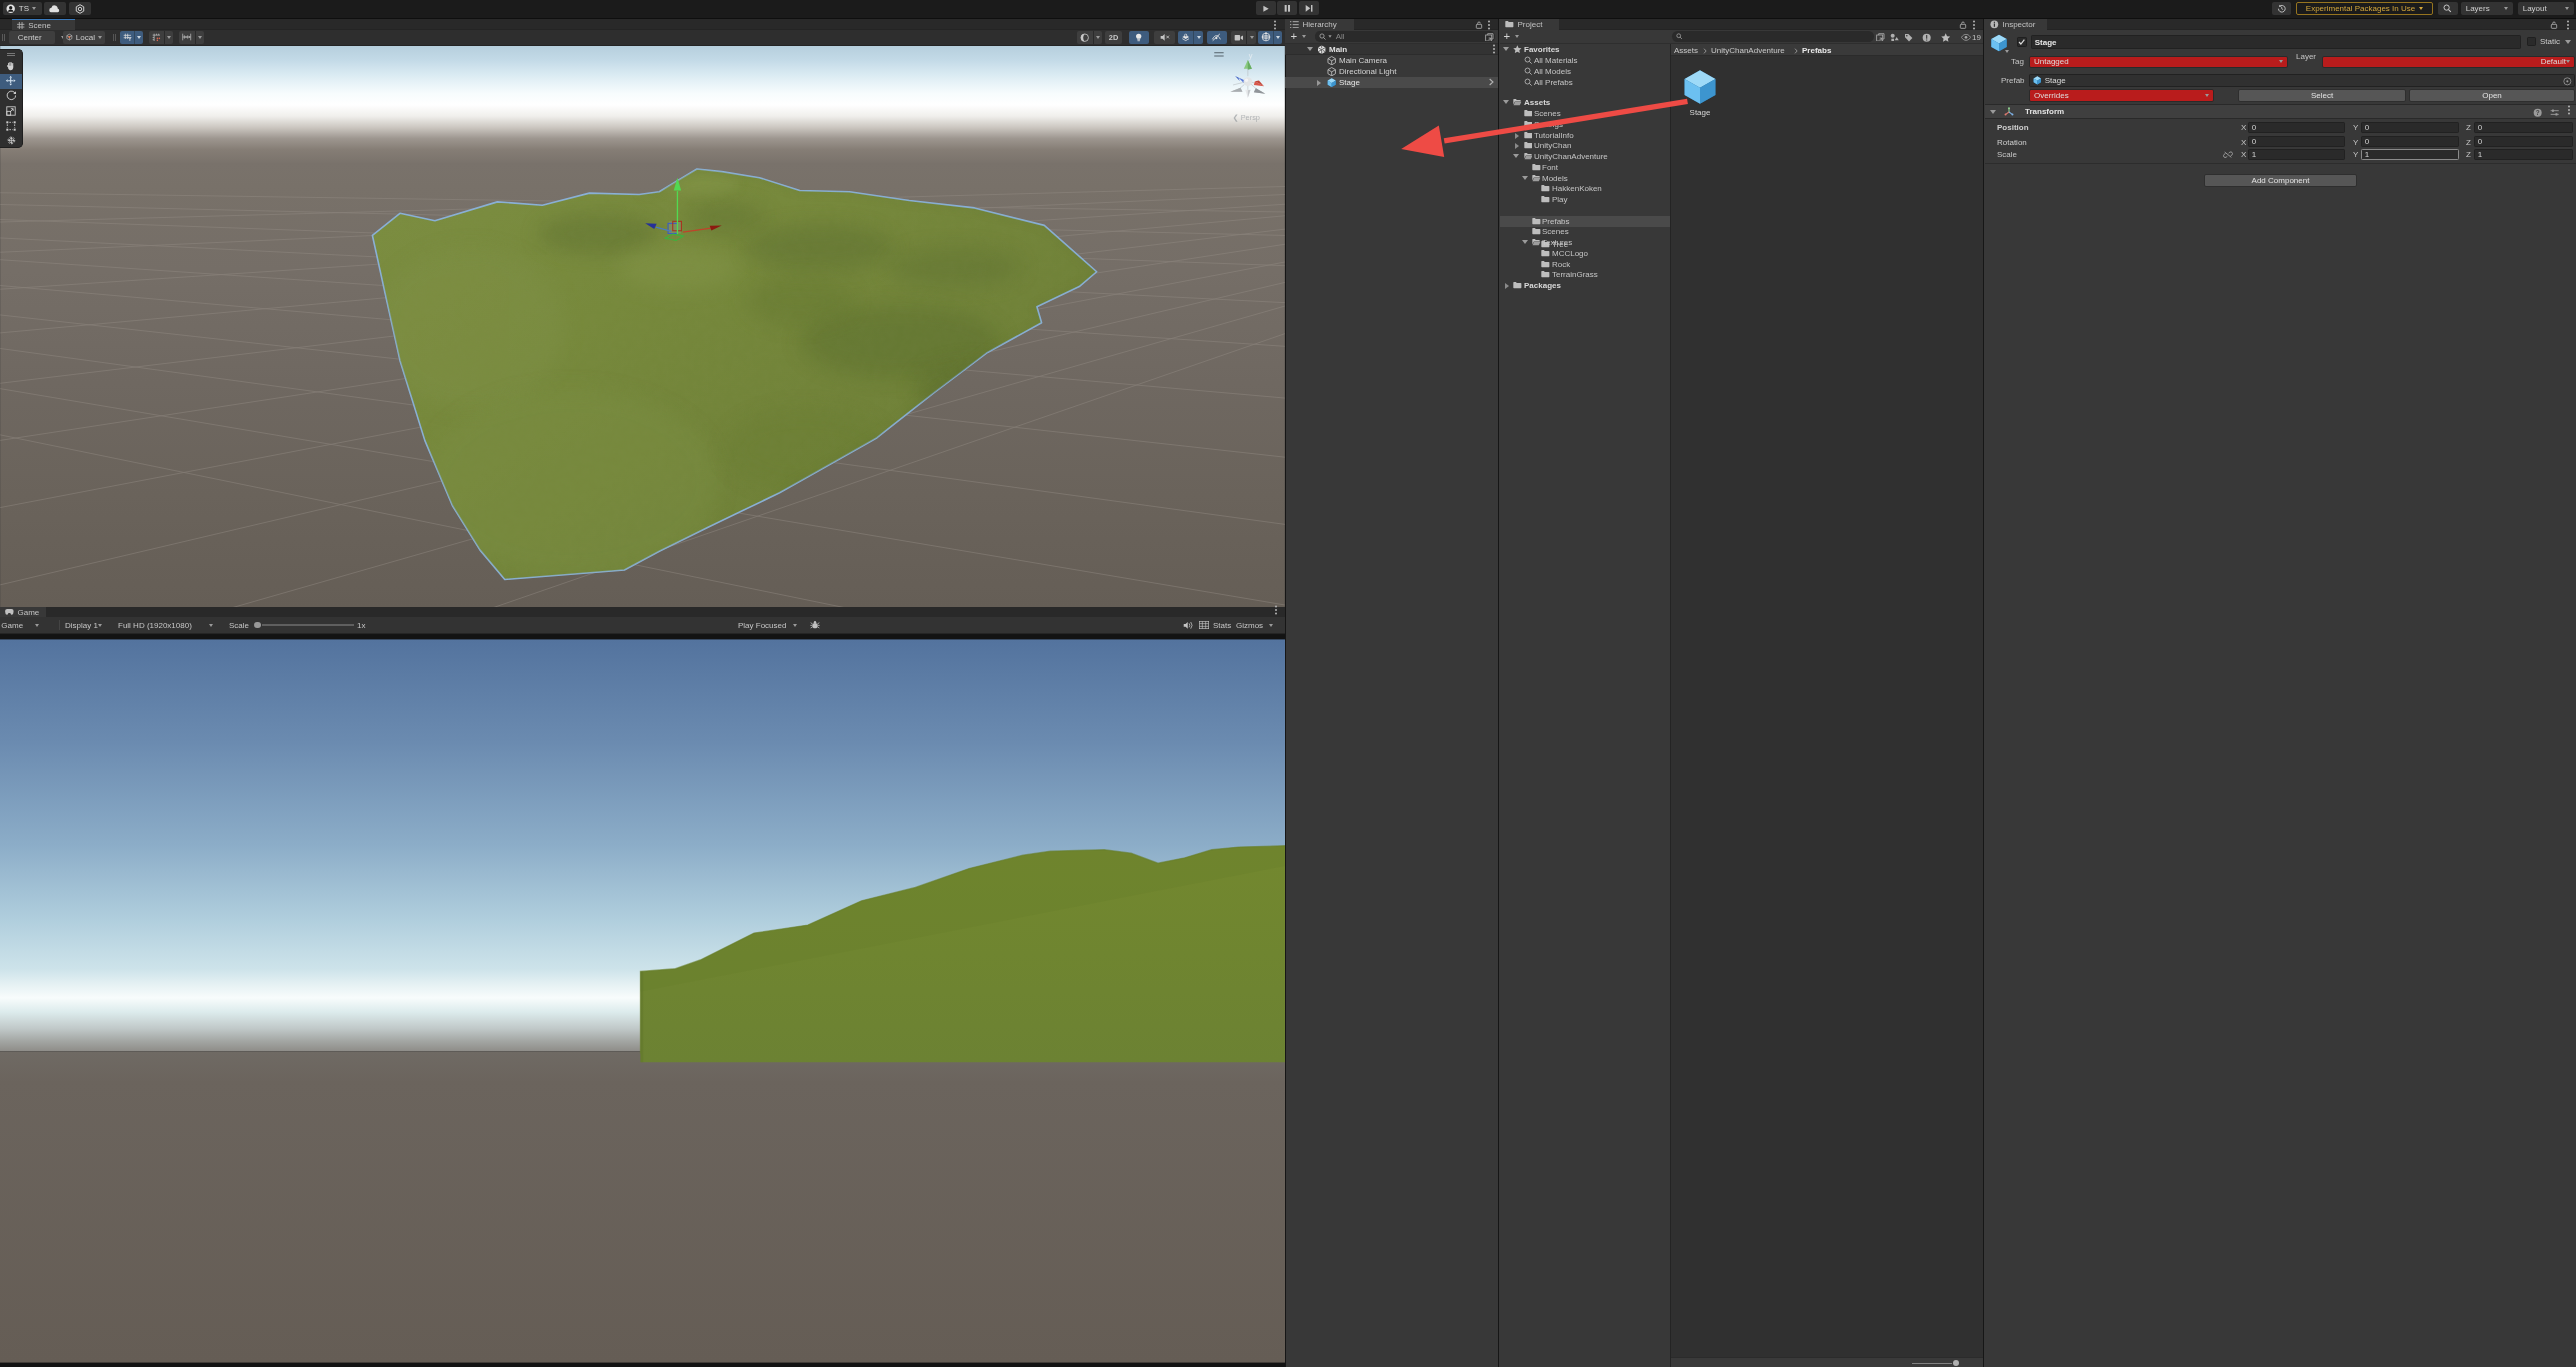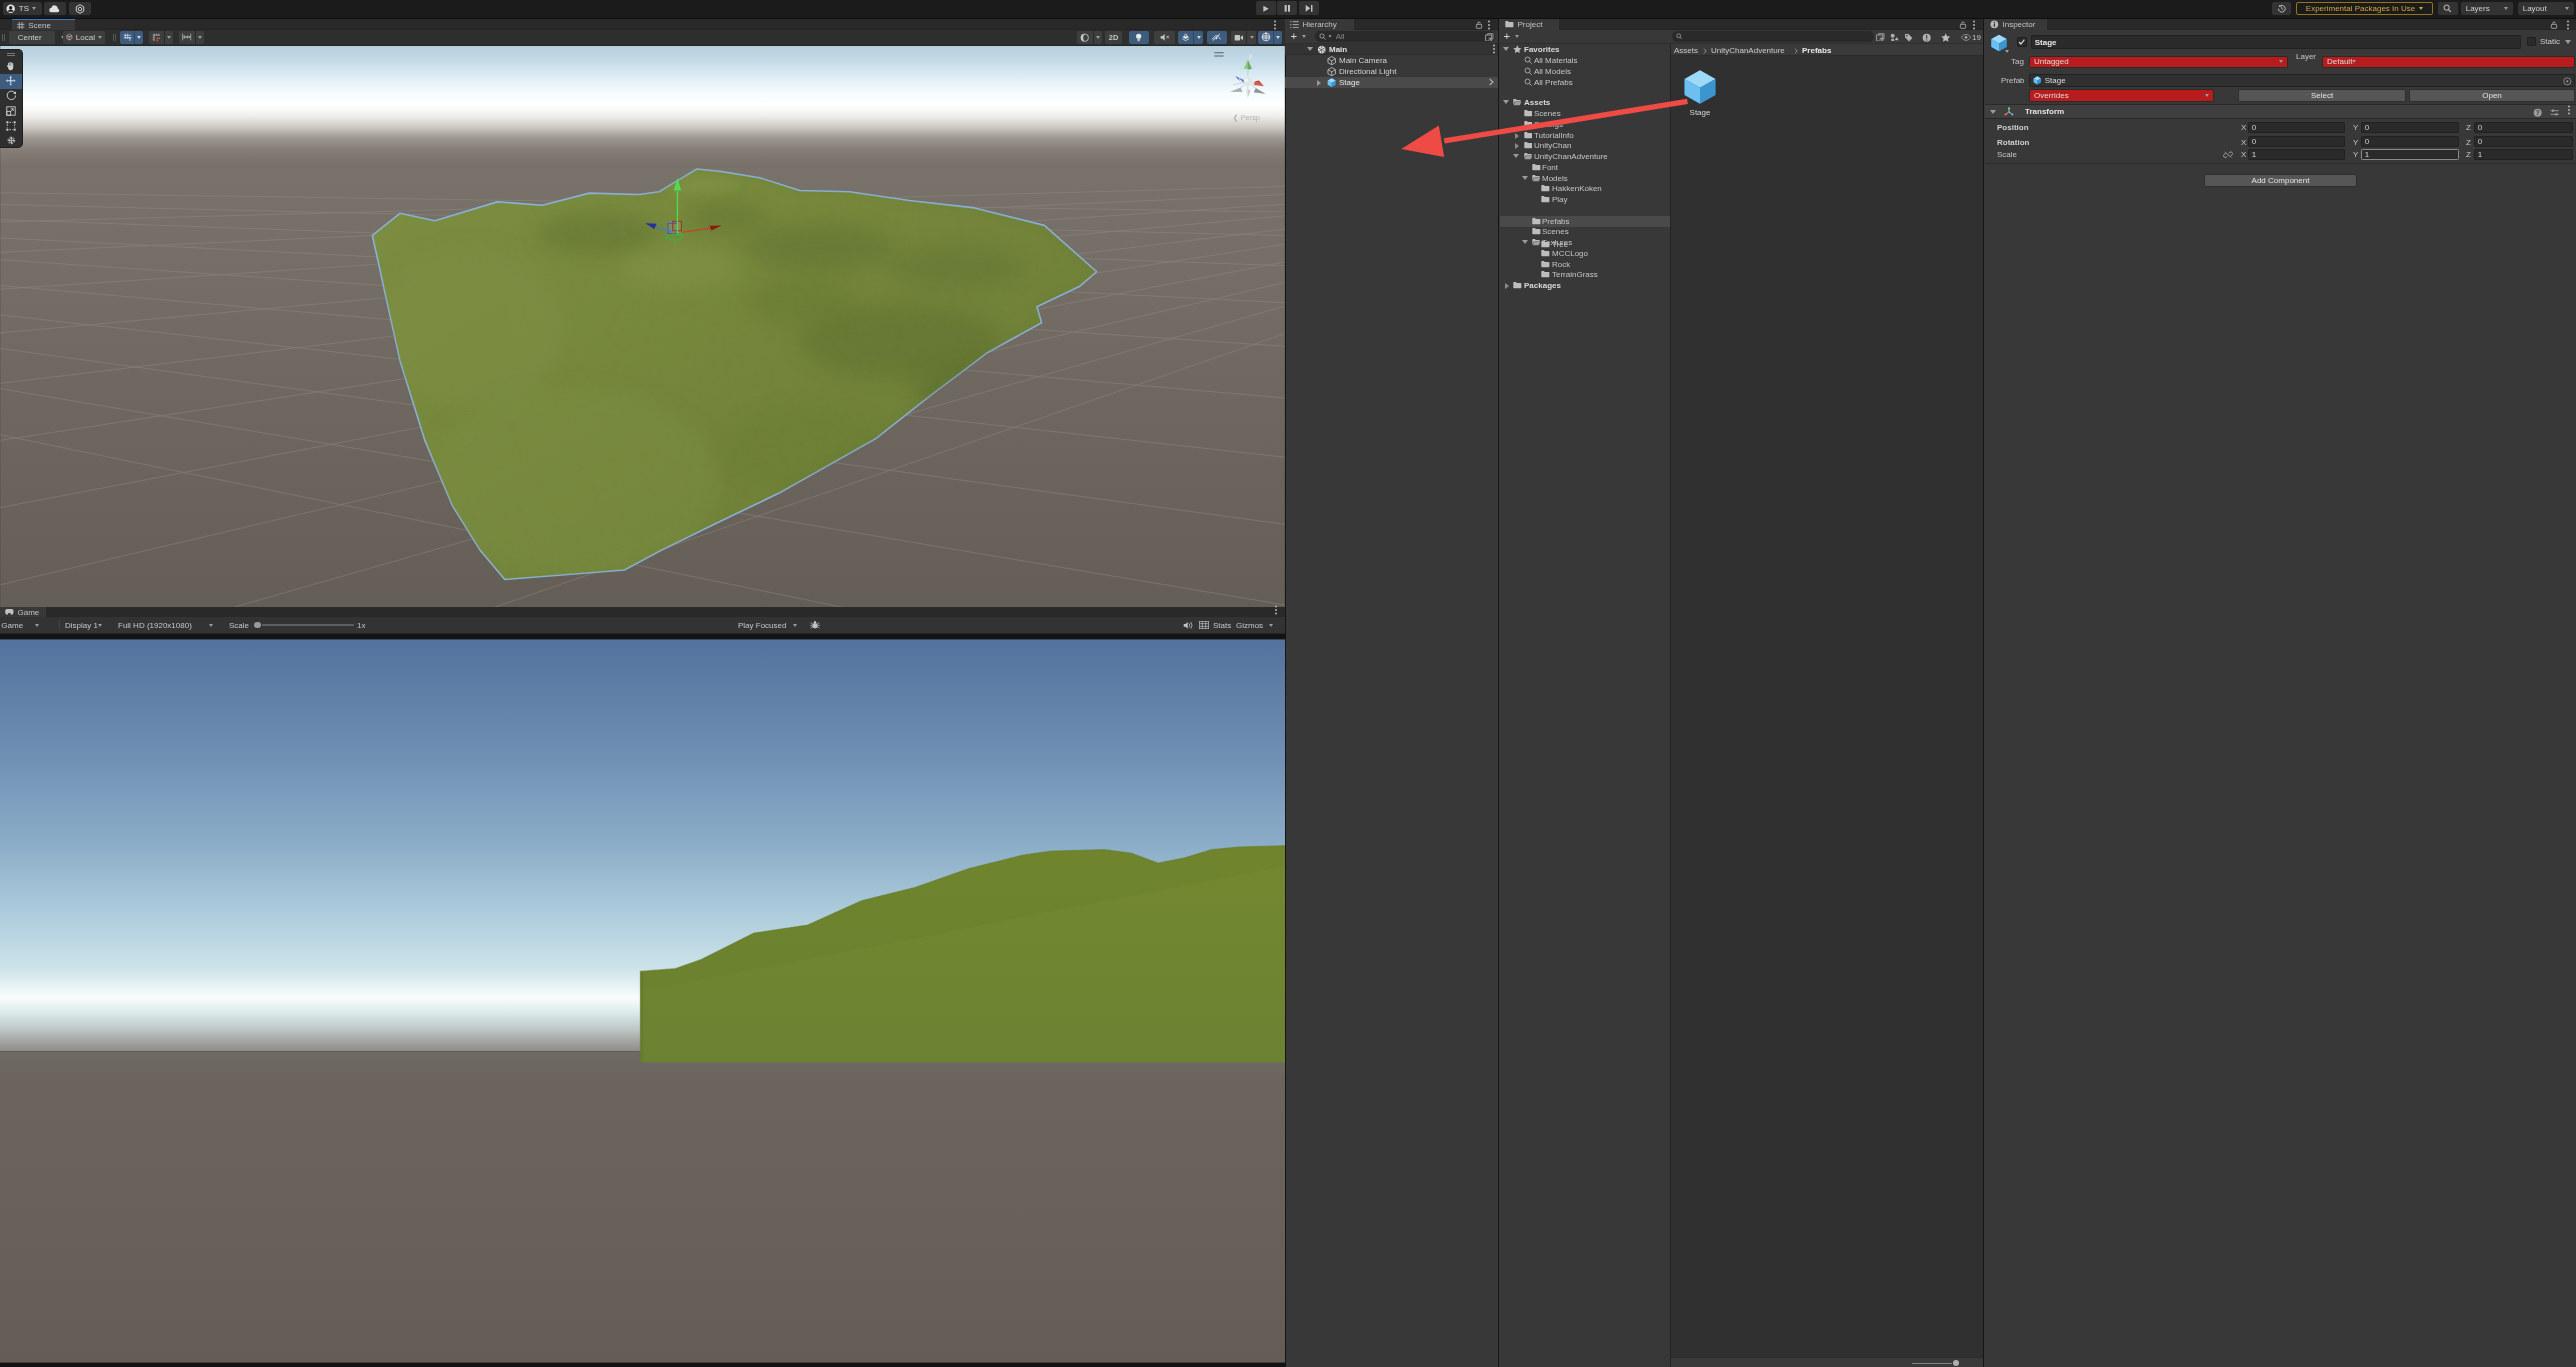--- a/index.html
+++ b/index.html
@@ -781,21 +781,21 @@
  <div class="inp" style="left:46px;top:5.4px;width:490px;height:13.4px;font-weight:bold;color:#e8e8e8">Stage</div>
  <div class="a" style="left:542px;top:6.7px;width:9.4px;height:9.4px;background:#2a2a2a;border:0.7px solid #1f1f1f;border-radius:1.3px;box-sizing:border-box"></div>
  <span class="a" style="left:555px;top:7.4px;color:#cdcdcd">Static</span>
  <span class="twd" style="left:580px;top:10px"></span>
  <span class="a" style="left:26px;top:27px;color:#c6c6c6">Tag</span>
  <div class="pop" style="left:44px;top:25.5px;width:259px;height:12.8px;justify-content:space-between">
       <span>Untagged</span>
       <span class="arrs"></span>
     </div>
  <span class="a" style="left:311px;top:22px;color:#c6c6c6">Layer</span>
- <div class="pop" style="left:337px;top:25.5px;width:253px;height:12.8px;justify-content:flex-start">
+ <div class="pop" style="left:337px;top:25.5px;width:253px;height:12.8px;justify-content:flex-end">
       <span>Default</span>
       <span class="arrs"></span>
     </div>
  <span class="a" style="left:16px;top:46px;color:#c6c6c6">Prefab</span>
  <div class="inp" style="left:44px;top:44px;width:546px;height:13.4px;gap:3.4px;background:#303030">
   <svg width="8.7" height="8.7" viewBox="0 0 14 14">
         <use href="#i-bluecube"></use>
       </svg>
       <span style="color:#dcdcdc">Stage</span>
  </div>
@@ -834,21 +834,21 @@
       </svg>
   <div class="dots" style="left:583px;top:4px"></div>
  </div>
  <span class="a" style="left:12px;top:93px;color:#cfcfcf;font-weight:bold">Position</span>
  <span class="a" style="left:256px;top:93px;color:#c6c6c6">X</span>
     <div class="inp" style="left:263px;top:92px;width:97px;height:11.4px">0</div>
  <span class="a" style="left:368px;top:93px;color:#c6c6c6">Y</span>
     <div class="inp" style="left:376px;top:92px;width:98px;height:11.4px">0</div>
  <span class="a" style="left:481px;top:93px;color:#c6c6c6">Z</span>
     <div class="inp" style="left:489px;top:92px;width:99px;height:11.4px">0</div>
- <span class="a" style="left:12px;top:108px;color:#cfcfcf;font-weight:bold">Rotation</span>
+ <span class="a" style="left:12px;top:108px;color:#cfcfcf;font-weight:normal">Rotation</span>
  <span class="a" style="left:256px;top:108px;color:#c6c6c6">X</span>
     <div class="inp" style="left:263px;top:106px;width:97px;height:11.4px">0</div>
  <span class="a" style="left:368px;top:108px;color:#c6c6c6">Y</span>
     <div class="inp" style="left:376px;top:106px;width:98px;height:11.4px">0</div>
  <span class="a" style="left:481px;top:108px;color:#c6c6c6">Z</span>
     <div class="inp" style="left:489px;top:106px;width:99px;height:11.4px">0</div>
  <span class="a" style="left:12px;top:120px;color:#c6c6c6">Scale</span>
  <svg class="a" style="left:238px;top:121px" width="10" height="7.4" viewBox="0 0 15 11">
       <g fill="none" stroke="#a8a8a8" stroke-width="1.3">
         <path d="M6.5 7.8L4.8 9.2a2.6 2.6 0 0 1-3.4-3.9L3.6 3.6"></path>

